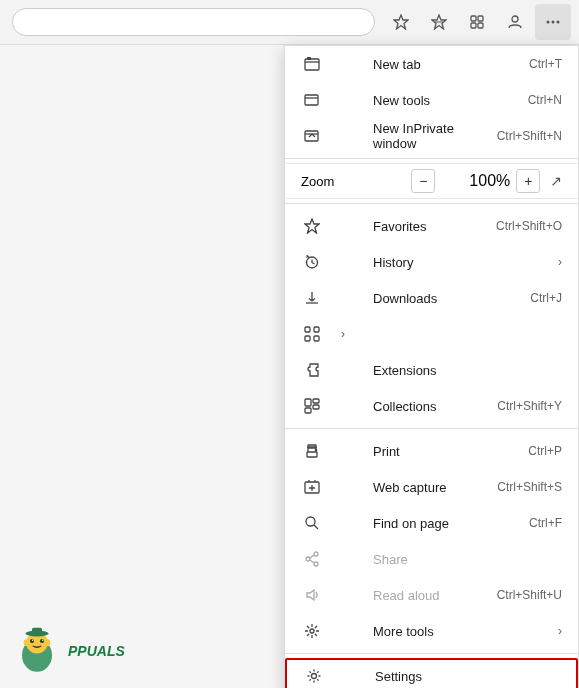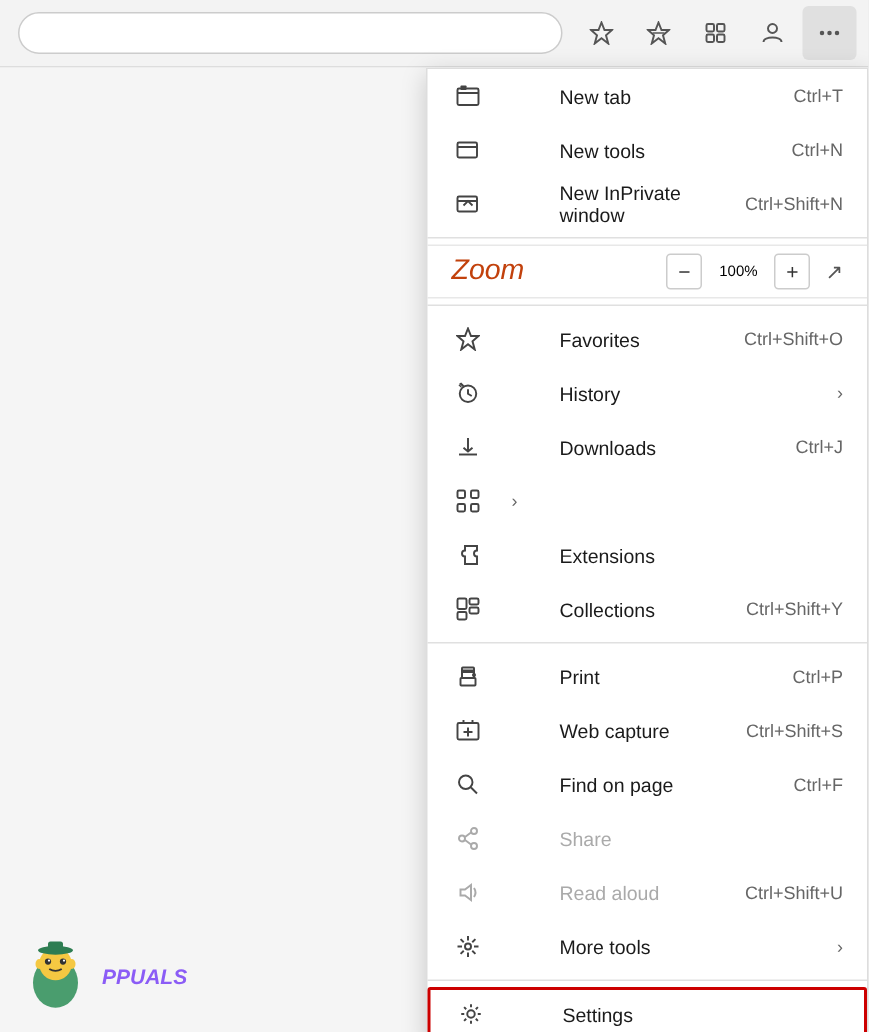--- a/index.html
+++ b/index.html
@@ -120,46 +120,46 @@
     .zoom-row {
       display: flex;
       align-items: center;
       padding: 0 16px;
       height: 36px;
       border-top: 1px solid #e8e8e8;
       border-bottom: 1px solid #e8e8e8;
     }
     .zoom-label {
       flex: 1;
-      font-size: 19px;
-      color: #c2410c;
-      font-style: italic;
+      font-size: 13px;
+      color: #000000;
     }
     .zoom-controls {
       display: flex;
       align-items: center;
       gap: 6px;
     }
     .zoom-btn {
       width: 24px;
       height: 24px;
       display: flex;
       align-items: center;
       justify-content: center;
       border: 1px solid #ccc;
       border-radius: 3px;
       cursor: pointer;
       font-size: 14px;
       color: #333;
       background: #fff;
     }
     .zoom-value {
-      font-size: 10px;
+      font-size: 16px;
       min-width: 36px;
       text-align: center;
+      margin-left: 28px;
     }
     .zoom-expand {
       font-size: 14px;
       color: #555;
       margin-left: 4px;
       cursor: pointer;
     }
 
     
     .appuals-watermark {
@@ -458,18 +458,18 @@
       <circle cx="24.8" cy="17.2" r="0.9" fill="white"></circle>
       <circle cx="36.8" cy="17.2" r="0.9" fill="white"></circle>
       <path d="M25 24 Q30 27 35 24" stroke="#333" stroke-width="1.5" fill="none"></path>
 
       <ellipse cx="30" cy="9" rx="14" ry="3.5" fill="#2e7d52"></ellipse>
       <rect x="24" y="2" width="12" height="8" rx="2" fill="#2e7d52"></rect>
 
       <ellipse cx="17" cy="20" rx="3" ry="4" fill="#f5c842"></ellipse>
       <ellipse cx="43" cy="20" rx="3" ry="4" fill="#f5c842"></ellipse>
     </svg>
-    <span style="font-size:14px; font-weight:bold; color:#8b5cf6; font-style:italic;">PPUALS</span>
+    <span style="font-size:14px; font-weight:bold; color:#15803d; font-style:italic;">PPUALS</span>
   </div>
 
   <div class="wsxdn-badge">wsxdn.com</div>
 
 </div>
 
 </body></html>

